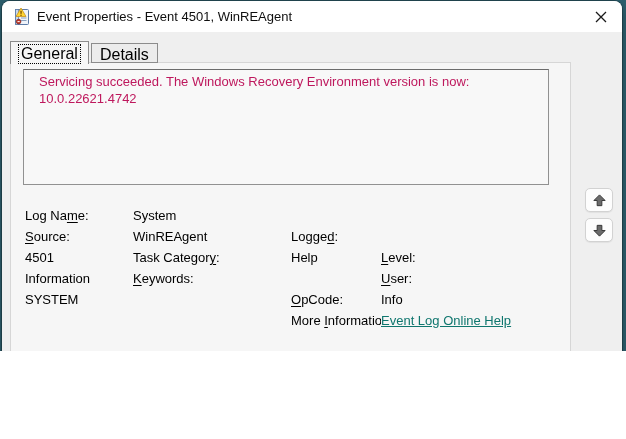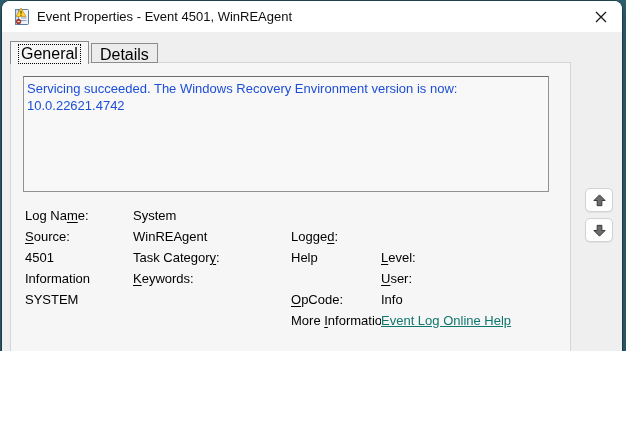--- a/index.html
+++ b/index.html
@@ -14,23 +14,23 @@
   .title-text { font-size:13px; color:#0f0f0f; white-space:nowrap; }
   .close-btn { position:absolute; right:6px; top:2px; width:30px; height:27px; background:transparent;
                border:none; display:flex; align-items:center; justify-content:center; cursor:default; }
   .tabs { position:absolute; left:8px; top:40px; display:flex; align-items:flex-end; z-index:3; }
   .tab { border:1px solid #8c8c8c; background:#ececec; color:#000; font-size:16px;
          padding:2px 8px 3px; height:20px; margin-right:2px; white-space:nowrap; }
   .tab.selected { background:#f6f6f6; height:23px; padding-top:3px; margin-bottom:-1px; border-bottom:none; }
   .focus-rect { outline:1px dotted #000; padding:0 2px; display:inline-block; }
   .panel { position:absolute; left:8px; top:61px; width:561px; height:317px;
            background:#f6f6f6; border:1px solid #d6d6d6; z-index:1; }
-  .desc-box { position:absolute; left:12px; top:13px; width:526px; height:116px; background:#f8f8f8;
-              border:1px solid #919191; border-top-color:#6c6c6c; padding:3px 3px; overflow:hidden;
-              font-size:13px; line-height:17px; color:#1d4ed8; }
+  .desc-box { position:absolute; left:12px; top:6px; width:526px; height:116px; background:#f8f8f8;
+              border:1px solid #919191; border-top-color:#6c6c6c; padding:3px 15px; overflow:hidden;
+              font-size:13px; line-height:17px; color:#be185d; }
   .fields { position:absolute; left:14px; top:142px; right:6px; display:grid;
             grid-template-columns:108px 158px 90px auto; grid-auto-rows:21px; align-items:center; }
   .flabel, .fvalue { font-size:13px; white-space:nowrap; overflow:hidden; }
   .accel { text-decoration:underline; text-underline-offset:2px; }
   a.help-link { color:#0f766e; text-decoration:underline; font-size:13px; white-space:nowrap; }
   .nav-btn { position:absolute; left:583px; width:28px; height:24px; background:#fdfdfd;
              border:1px solid #d2d2d2; border-radius:5px; display:flex; align-items:center;
              justify-content:center; cursor:default; box-shadow:0 1px 1px rgba(0,0,0,.06); }
   .nav-up { top:187px; } .nav-down { top:217px; }
   .btn { position:absolute; top:399px; height:27px; background:#fdfdfd; border:1px solid #d2d2d2;

